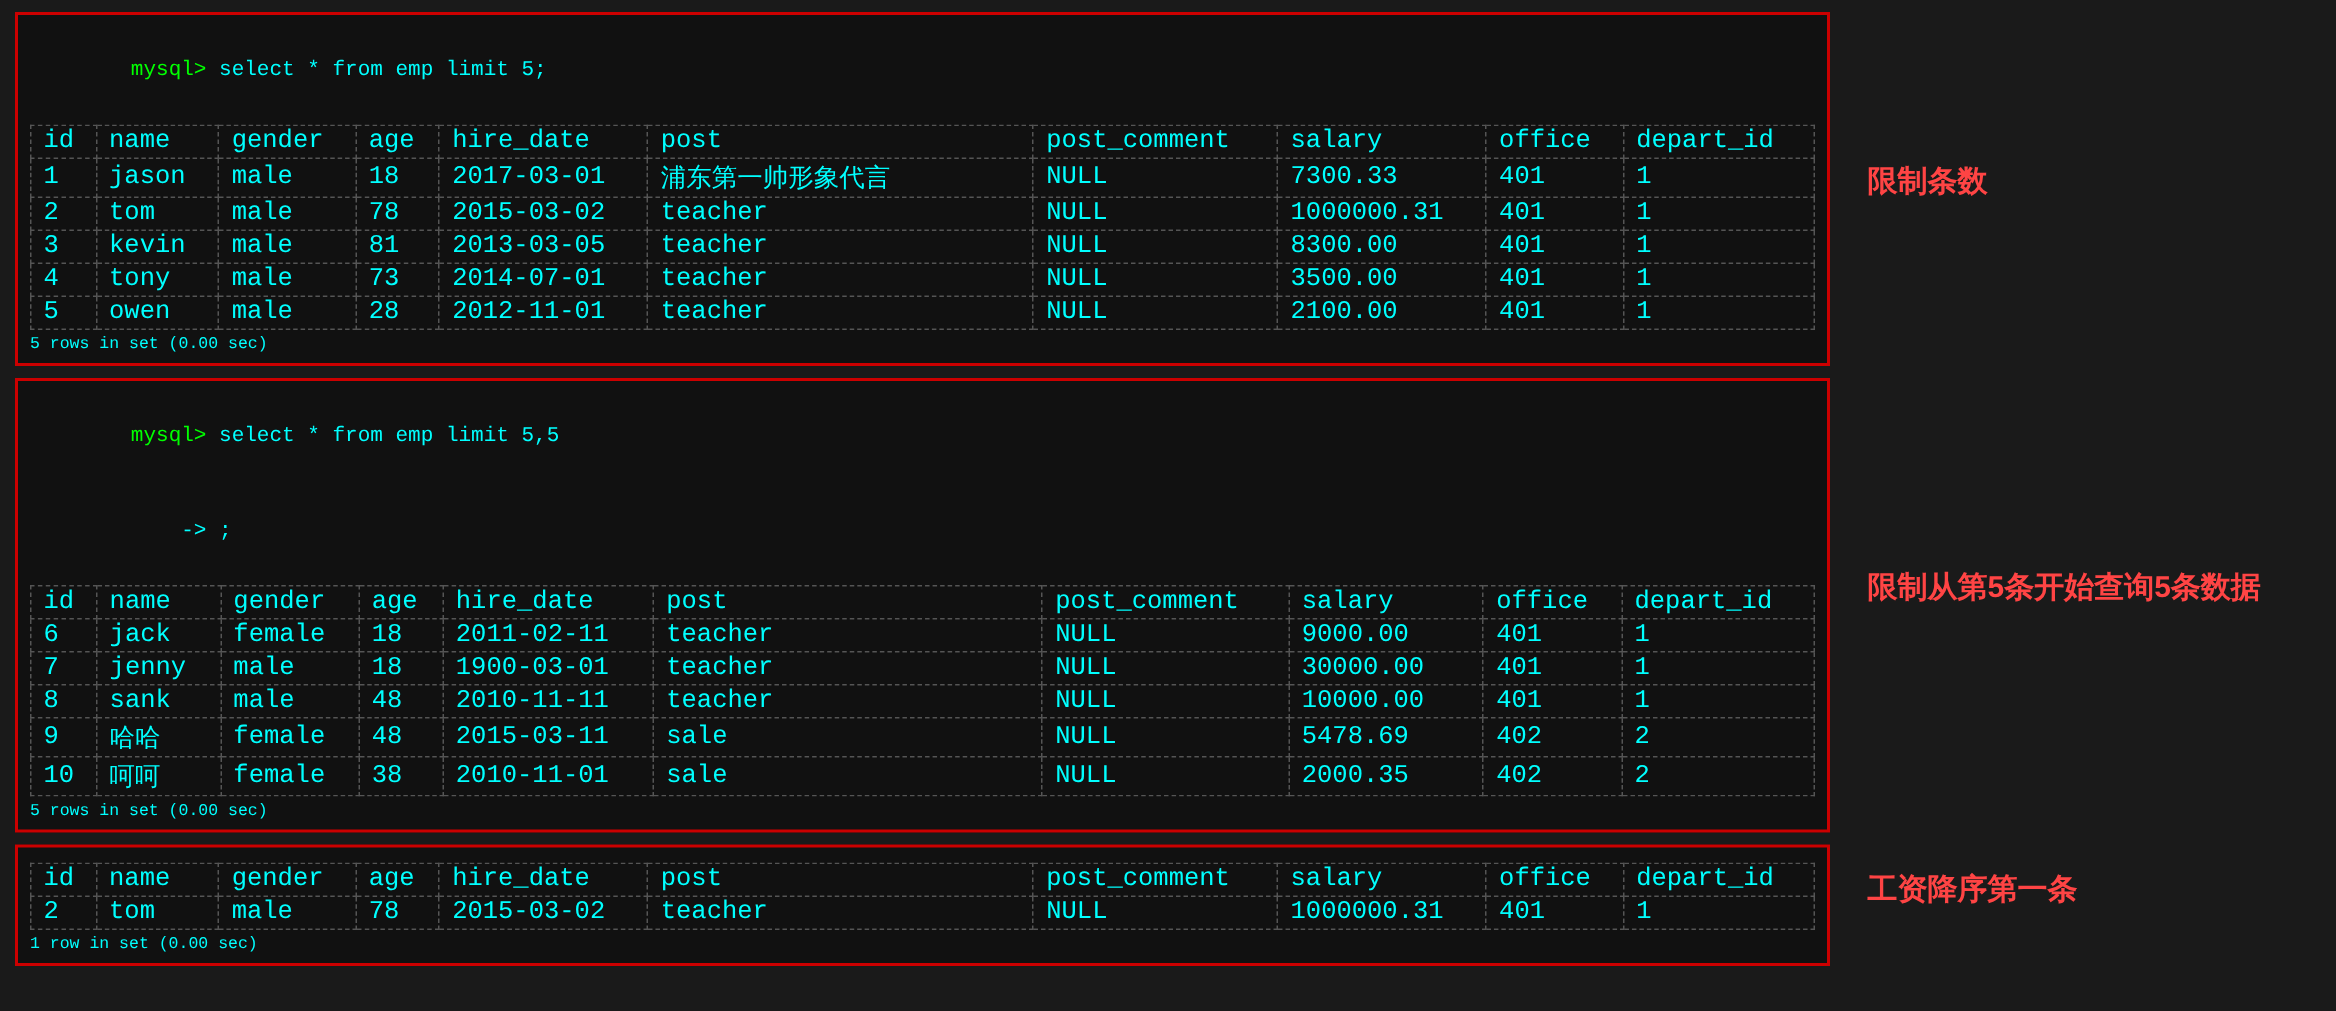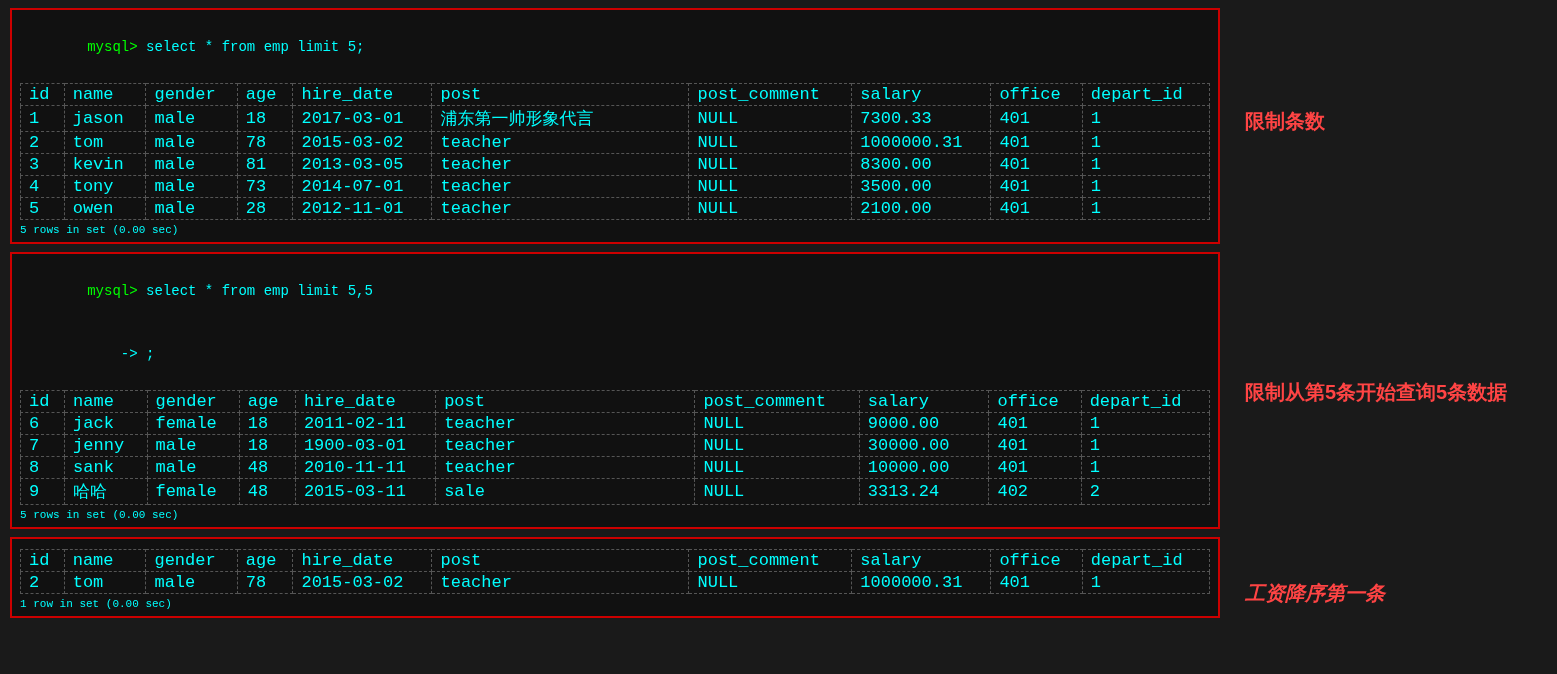--- a/index.html
+++ b/index.html
@@ -95,21 +95,21 @@
     .col-comment { width: 120px; }
     .col-salary { width: 110px; }
     .col-office { width: 60px; }
     .col-deptid { width: 80px; }
     
     .annotations-area {
       padding-top: 40px;
     }
     .ann1 { margin-top: 10px; margin-bottom: 130px; }
     .ann2 { margin-top: 0px; margin-bottom: 60px; }
-    .ann3 { margin-top: 0px; font-style: italic; }
+    .ann3 { margin-top: 0px; }
   </style>
 </head>
 <body>
 
 <div class="main-container">
   <div class="terminal-area">
 
     <div class="query-block">
       <div class="prompt-line">
         <span class="prompt">mysql&gt; </span><span class="sql">select * from emp limit 5;</span>
@@ -258,21 +258,33 @@
                 <td>1</td>
               </tr>
               <tr>
                 <td>9</td>
                 <td>哈哈</td>
                 <td>female</td>
                 <td>48</td>
                 <td>2015-03-11</td>
                 <td>sale</td>
                 <td>NULL</td>
-                <td>3313.24</td>
+                <td>5478.69</td>
+                <td>402</td>
+                <td>2</td>
+              </tr>
+              <tr>
+                <td>10</td>
+                <td>呵呵</td>
+                <td>female</td>
+                <td>38</td>
+                <td>2010-11-01</td>
+                <td>sale</td>
+                <td>NULL</td>
+                <td>2000.35</td>
                 <td>402</td>
                 <td>2</td>
               </tr>
             </tbody>
         </table>
       </div>
       <div class="result-line">5 rows in set (0.00 sec)</div>
     </div>
 
     <div class="query-block">

